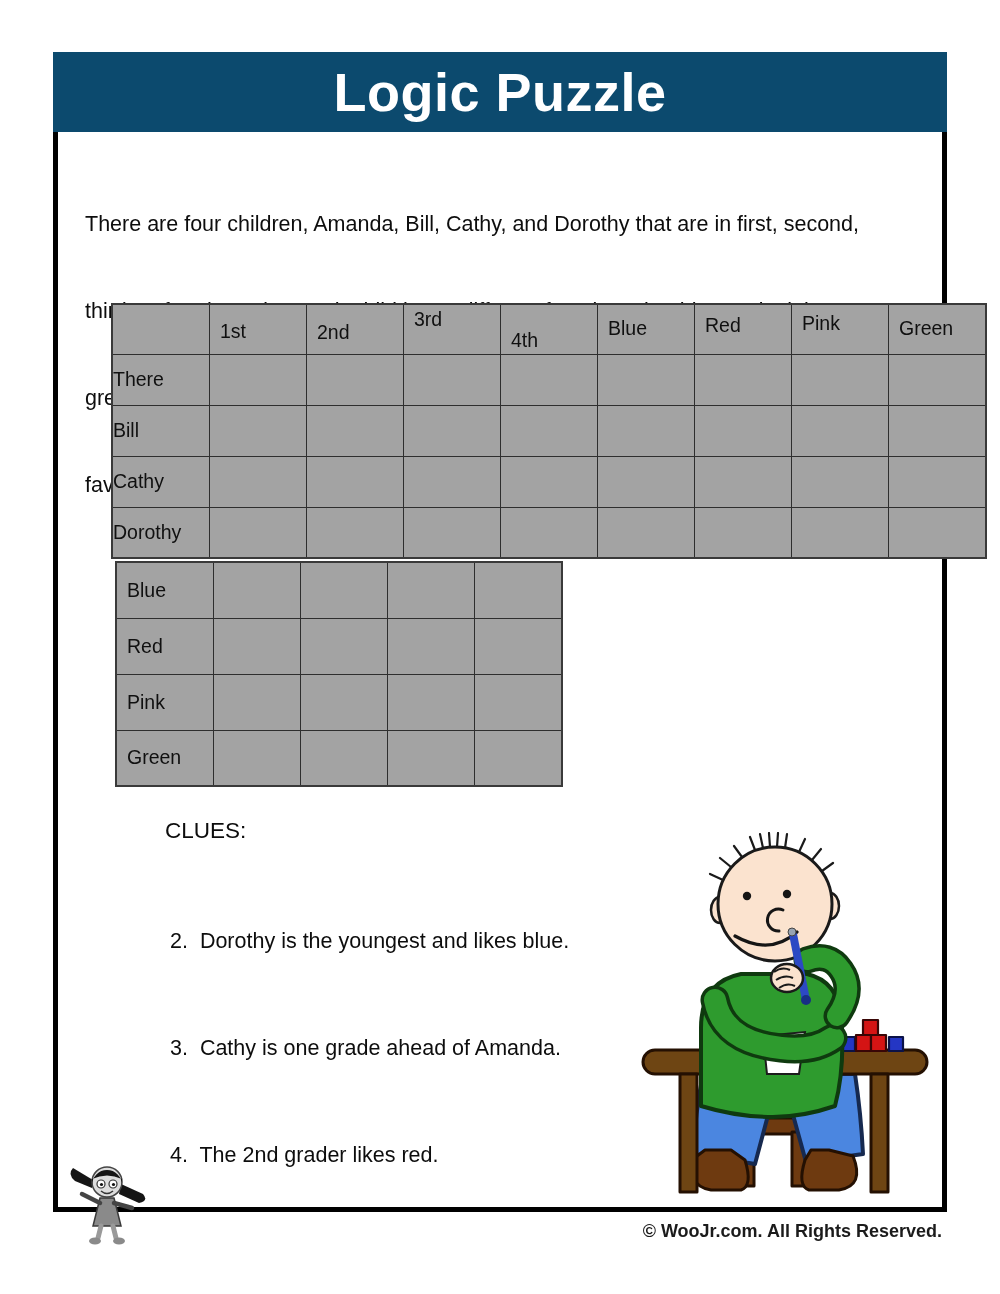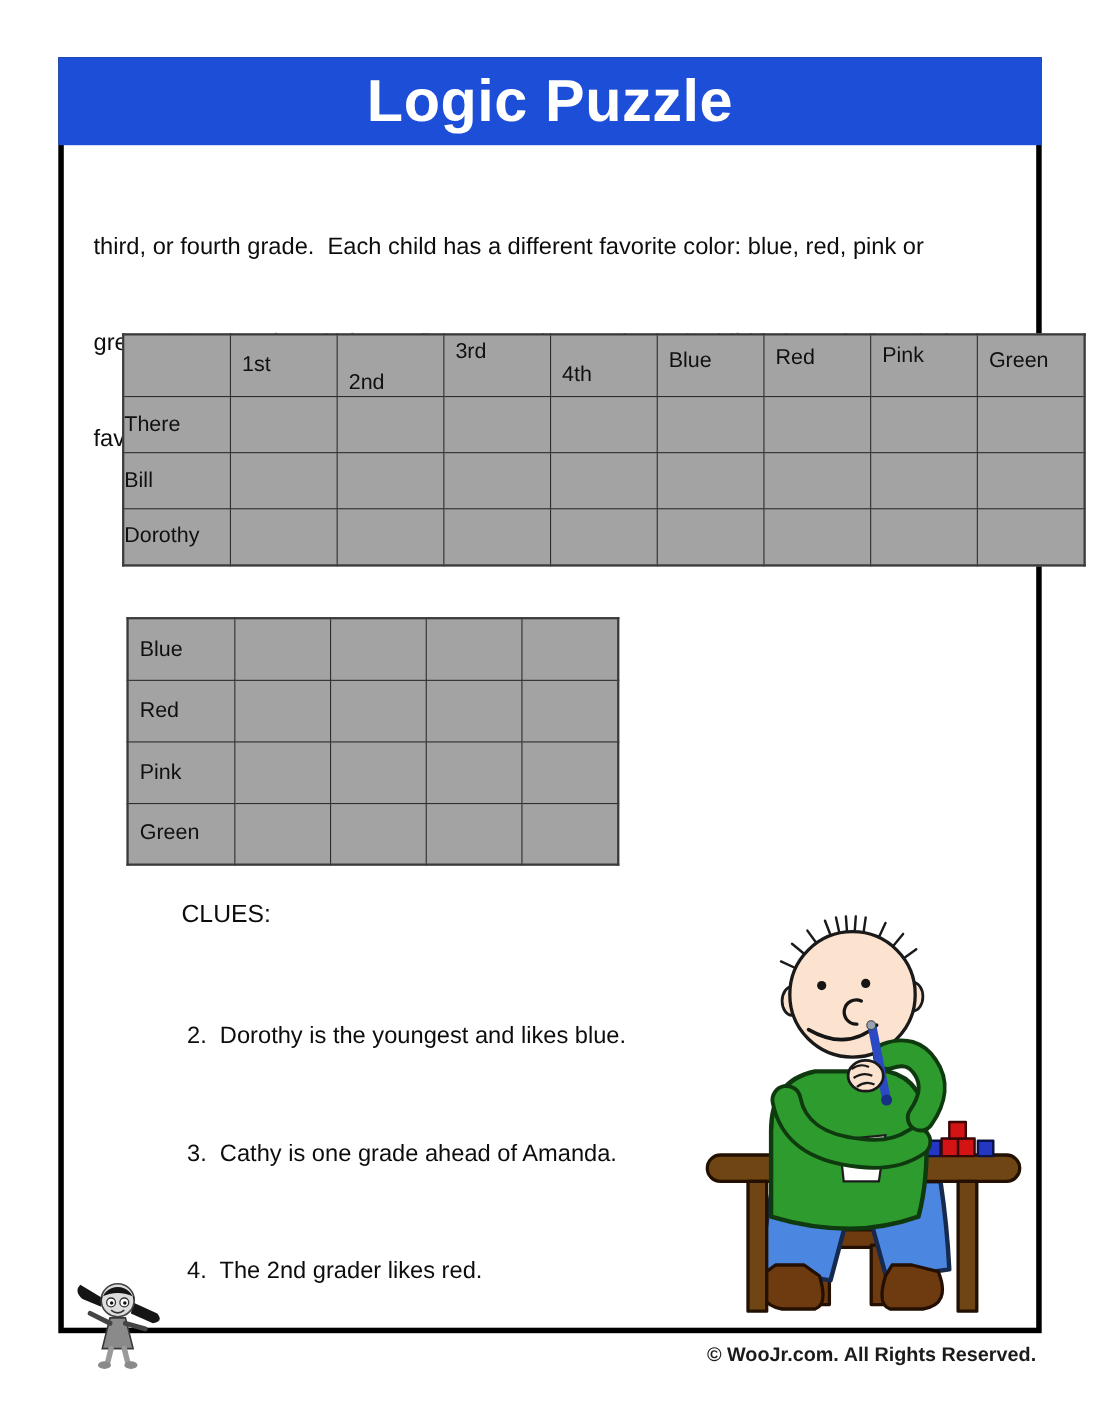--- a/index.html
+++ b/index.html
@@ -1,38 +1,38 @@
 <!DOCTYPE html>
 <html><head>
 <meta charset="utf-8">
 <style>
   html,body{margin:0;padding:0;background:#ffffff;}
   body{width:1000px;height:1294px;position:relative;font-family:"Liberation Sans",sans-serif;color:#0d0d0d;}
 
   .frame{position:absolute;left:53px;top:52px;width:894px;height:1160px;
          border:5px solid #000;box-sizing:border-box;background:#fff;}
 
-  .titlebar{position:absolute;left:53px;top:52px;width:894px;height:80px;background:#1d4ed8;
+  .titlebar{position:absolute;left:53px;top:52px;width:894px;height:80px;background:#0c4a6e;
             display:flex;align-items:center;justify-content:center;z-index:2;}
   .titlebar .title{color:#fff;font-size:54px;font-weight:600;letter-spacing:.5px;}
 
   .intro{position:absolute;left:85px;top:152px;width:850px;font-size:21.5px;line-height:29px;
          white-space:pre-wrap;z-index:2;}
 
   table.grid{border-collapse:collapse;position:absolute;table-layout:fixed;z-index:2;
              border:2.5px solid #3a3a3a;background:#a3a3a3;}
   table.grid td,table.grid th{border:1.6px solid #2e2e2e;padding:0;font-weight:400;
              font-size:19.5px;color:#101010;width:86px;}
   .t1{left:111px;top:303px;}
   .t2{left:115px;top:561px;}
   .t1 tr{height:51px;} .t1 tr.hdr{height:50px;}
   .t2 tr{height:56px;}
   .t1 tr.hdr th{vertical-align:top;text-align:left;padding-left:10px;}
   .t1 tr.hdr th:nth-child(2){padding-top:15px;}
-  .t1 tr.hdr th:nth-child(3){padding-top:32px;margin-left:48px;}
+  .t1 tr.hdr th:nth-child(3){padding-top:16px;margin-left:48px;}
   .t1 tr.hdr th:nth-child(4){padding-top:3px;}
   .t1 tr.hdr th:nth-child(5){padding-top:24px;}
   .t1 tr.hdr th:nth-child(6){padding-top:12px;}
   .t1 tr.hdr th:nth-child(7){padding-top:9px;}
   .t1 tr.hdr th:nth-child(8){padding-top:7px;}
   .t1 tr.hdr th:nth-child(9){padding-top:12px;}
   td.lab{text-align:left;padding-left:7px;vertical-align:middle;}
   .t2 td.lab{padding-left:10px;}
 
   .clues-h{position:absolute;left:165px;top:818px;font-size:22.5px;z-index:2;}
@@ -47,20 +47,21 @@
 </head>
 <body>
 
 <div class="frame"></div>
 
 <div class="titlebar">
   <div class="title">Logic Puzzle</div>
 </div>
 
 <div class="intro">
+  <div>There are four children, Amanda, Bill, Cathy, and Dorothy that are in first, second,</div>
   <div>third, or fourth grade.  Each child has a different favorite color: blue, red, pink or</div>
   <div>green.  Use the clues below to figure out what grade each child is in and what their</div>
   <div>favorite color is.</div>
 </div>
 
 <table class="grid t1">
   <tbody>
       <tr class="hdr">
     <th></th>
     <th>1st</th>
@@ -78,20 +79,31 @@
         <td></td>
         <td></td>
         <td></td>
         <td></td>
         <td></td>
         <td></td>
         <td></td>
   </tr>
   <tr>
     <td class="lab">Bill</td>
+    <td></td>
+        <td></td>
+        <td></td>
+        <td></td>
+        <td></td>
+        <td></td>
+        <td></td>
+        <td></td>
+  </tr>
+  <tr>
+    <td class="lab">Cathy</td>
     <td></td>
         <td></td>
         <td></td>
         <td></td>
         <td></td>
         <td></td>
         <td></td>
         <td></td>
   </tr>
   <tr>

